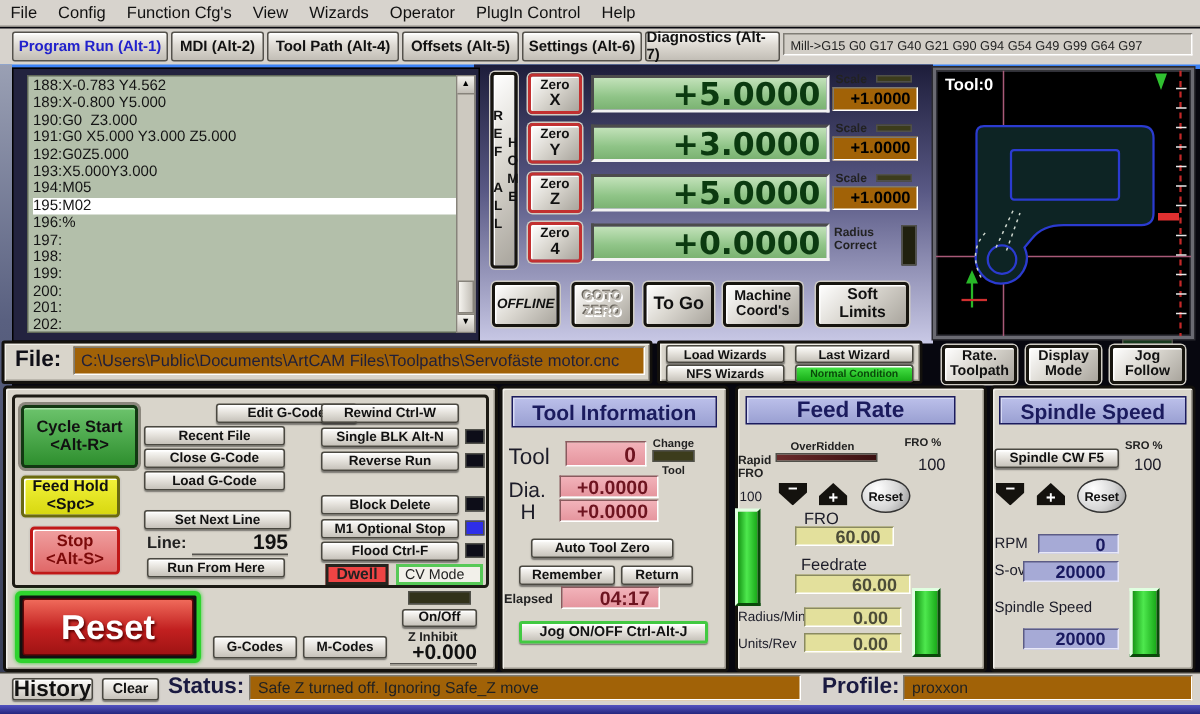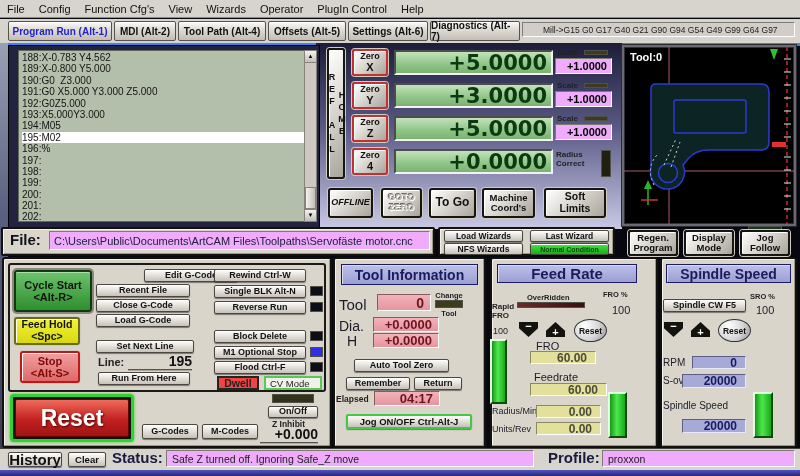--- a/index.html
+++ b/index.html
@@ -7,29 +7,29 @@
           font-family:"Liberation Sans",sans-serif;-webkit-font-smoothing:antialiased;}
   .abs{position:absolute;}
   
   .menubar{left:0;top:0;width:800px;height:18px;background:#d7d3cd;border-bottom:1px solid #8f8c86;
            display:flex;align-items:center;gap:14px;padding-left:7px;font-size:11px;color:#111;box-sizing:border-box;}
   .tabbar{left:0;top:19px;width:800px;height:24px;background:#d7d3cd;border-bottom:3px solid #3b82f6;}
   .tab{position:absolute;top:2px;height:18px;background:linear-gradient(180deg,#fbfaf8,#dedad3 45%,#c2beb6);
        border:1px solid #55524c;border-radius:2px;box-shadow:inset 0 1px 0 #fff;
        display:flex;align-items:center;justify-content:center;font-size:10px;font-weight:bold;color:#111;}
   .modalbox{position:absolute;top:3px;height:15px;background:#d2cec7;border:1px solid;border-color:#807d76 #fff #fff #807d76;
-            font-size:8.5px;color:#222;display:flex;align-items:center;padding-left:20px;box-sizing:border-box;}
+            font-size:8.5px;color:#222;display:flex;align-items:center;padding-left:4px;box-sizing:border-box;}
   
   .btn{background:linear-gradient(180deg,#fdfdfc,#e6e3dd 45%,#c6c2ba);border:1px solid #4a4841;border-radius:2px;
        box-shadow:inset 0 1px 0 #fff,0 1px 1px rgba(0,0,0,.45);display:flex;align-items:center;justify-content:center;
        font-weight:bold;color:#111;text-align:center;line-height:1.05;box-sizing:border-box;}
   .bigbtn{border:2px solid #17150f;border-radius:3px;background:linear-gradient(135deg,#ffffff,#dbd8d1 45%,#a9a59d);
        box-shadow:0 0 0 1px #cfccc4,inset 1px 1px 0 #fff;display:flex;align-items:center;justify-content:center;
        font-weight:bold;color:#111;text-align:center;line-height:1.1;box-sizing:border-box;}
-  .recess{background:#f0abfc;border:1px solid;border-color:#7d7a72 #ffffff #ffffff #7d7a72;box-sizing:border-box;}
+  .recess{background:#a16207;border:1px solid;border-color:#7d7a72 #ffffff #ffffff #7d7a72;box-sizing:border-box;}
   .panel{background:#d9d5cb;border:2px solid #13110d;border-radius:3px;
          box-shadow:inset 1px 1px 0 #f3f1ea,inset -1px -1px 0 #9b978d;box-sizing:border-box;}
   .ptitle{background:linear-gradient(180deg,#bcc0ea,#9aa0d2);border:1px solid;border-color:#5c5c80 #eef 0 #eef;
           box-shadow:inset 1px 1px 0 #d7daf4;color:#1b1b5e;font-weight:bold;text-align:center;
           display:flex;align-items:center;justify-content:center;box-sizing:border-box;}
   .led{border:1px solid #50504a;background:#0d0d18;box-sizing:border-box;}
   .dro{background:linear-gradient(180deg,#c3e2ba,#8fc487 60%,#7bb272);border:2px solid;border-color:#4c4c4c #f2f2f2 #f2f2f2 #4c4c4c;
        color:#0b3a10;font-weight:bold;font-size:21px;text-align:right;padding-right:4px;box-sizing:border-box;
        font-family:"DejaVu Sans",sans-serif;display:flex;align-items:center;justify-content:flex-end;}
   .pinkf{background:linear-gradient(180deg,#f2b3ba,#e5959e);border:1px solid;border-color:#8a5a5e #fff #fff #8a5a5e;
@@ -186,21 +186,21 @@
   <div class="abs" style="left:10px;top:231px;font-size:15px;font-weight:bold;color:#101018;">File:</div>
   <div class="abs recess" style="left:49px;top:231px;width:381px;height:19px;font-size:11px;color:#20203a;display:flex;align-items:center;padding-left:4px;overflow:hidden;white-space:nowrap;">C:\Users\Public\Documents\ArtCAM Files\Toolpaths\Servofäste motor.cnc</div>
 
   <div class="abs panel" style="left:438px;top:227px;width:177px;height:29px;border-radius:2px;"></div>
   <div class="abs btn" style="left:444px;top:230px;width:79px;height:12px;font-size:8.5px;">Load Wizards</div>
   <div class="abs btn" style="left:530px;top:230px;width:79px;height:12px;font-size:8.5px;">Last Wizard</div>
   <div class="abs btn" style="left:444px;top:243px;width:79px;height:12px;font-size:8.5px;">NFS Wizards</div>
   <div class="abs btn" style="left:530px;top:243px;width:79px;height:12px;font-size:7px;background:linear-gradient(180deg,#49e549,#17ad17);color:#0a4a0a;line-height:1;padding:0 8px;">Normal Condition</div>
 
   <div class="abs led" style="left:748px;top:226px;width:34px;height:4px;background:#16391d;"></div>
-  <div class="abs bigbtn" style="left:628px;top:230px;width:50px;height:26px;font-size:9.5px;padding:0 3px;">Regen. Program</div>
+  <div class="abs bigbtn" style="left:628px;top:230px;width:50px;height:26px;font-size:9.5px;padding:0 3px;">Rate. Toolpath</div>
   <div class="abs bigbtn" style="left:684px;top:230px;width:50px;height:26px;font-size:9.5px;padding:0 3px;">Display Mode</div>
   <div class="abs bigbtn" style="left:740px;top:230px;width:50px;height:26px;font-size:9.5px;padding:0 8px;">Jog Follow</div>
 
   <div class="abs panel" style="left:2px;top:257px;width:330px;height:191px;"></div>
   <div class="abs" style="left:8px;top:263px;width:318px;height:129px;border:2px solid #1c1a14;border-radius:3px;box-sizing:border-box;"></div>
 
   <div class="abs bigbtn" style="left:14px;top:270px;width:78px;height:42px;background:linear-gradient(180deg,#6cc36c,#2e8f2e);border:2px solid #123812;box-shadow:0 0 0 2px #8b877d,inset 0 1px 0 #a8e0a8;font-size:11px;padding:0 6px;">Cycle Start &lt;Alt-R&gt;</div>
   <div class="abs bigbtn" style="left:14px;top:317px;width:66px;height:28px;background:linear-gradient(180deg,#f2f23a,#d8d810);border:2px solid #6a6a10;font-size:10.5px;padding:0 4px;">Feed Hold &lt;Spc&gt;</div>
   <div class="abs bigbtn" style="left:20px;top:351px;width:60px;height:32px;background:linear-gradient(180deg,#f0a0a0,#e06868);border:2px solid #c01818;color:#7c0a0a;font-size:11px;padding:0 8px;">Stop &lt;Alt-S&gt;</div>
 

